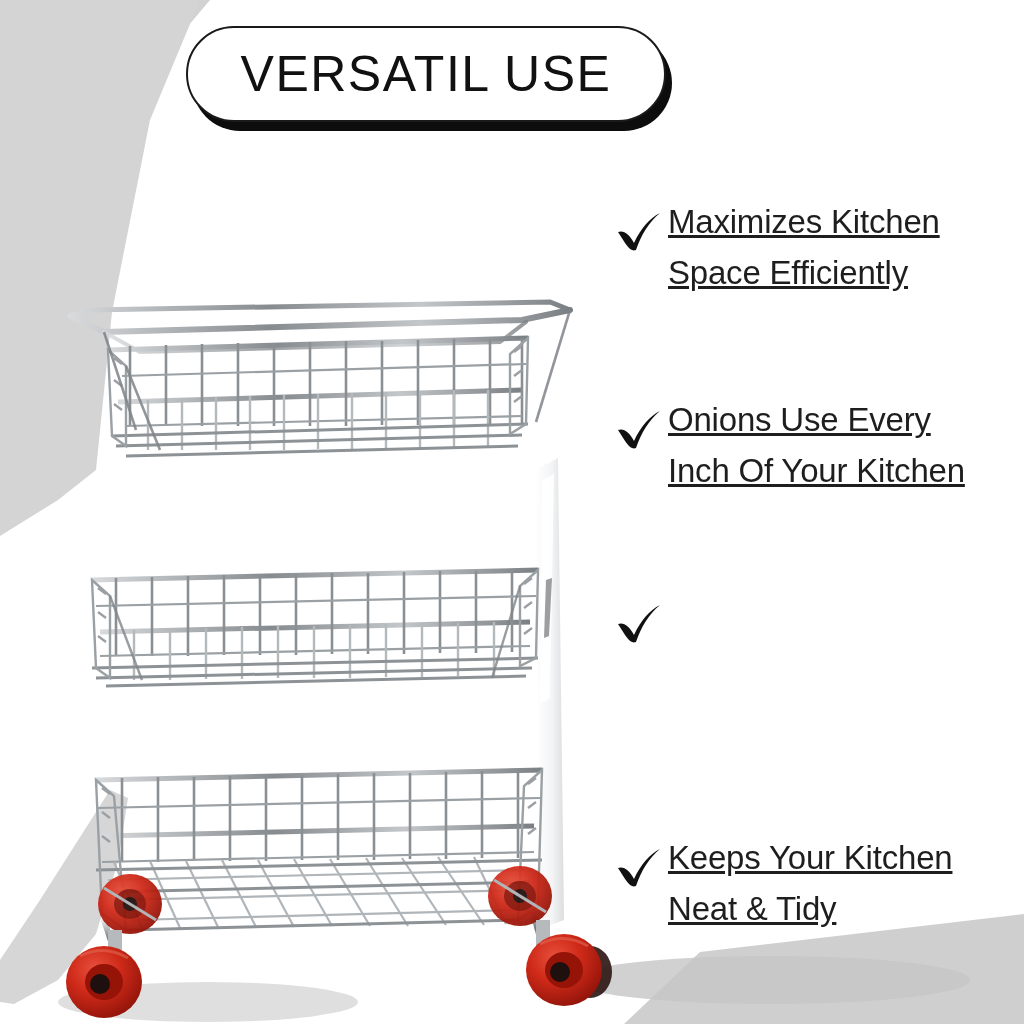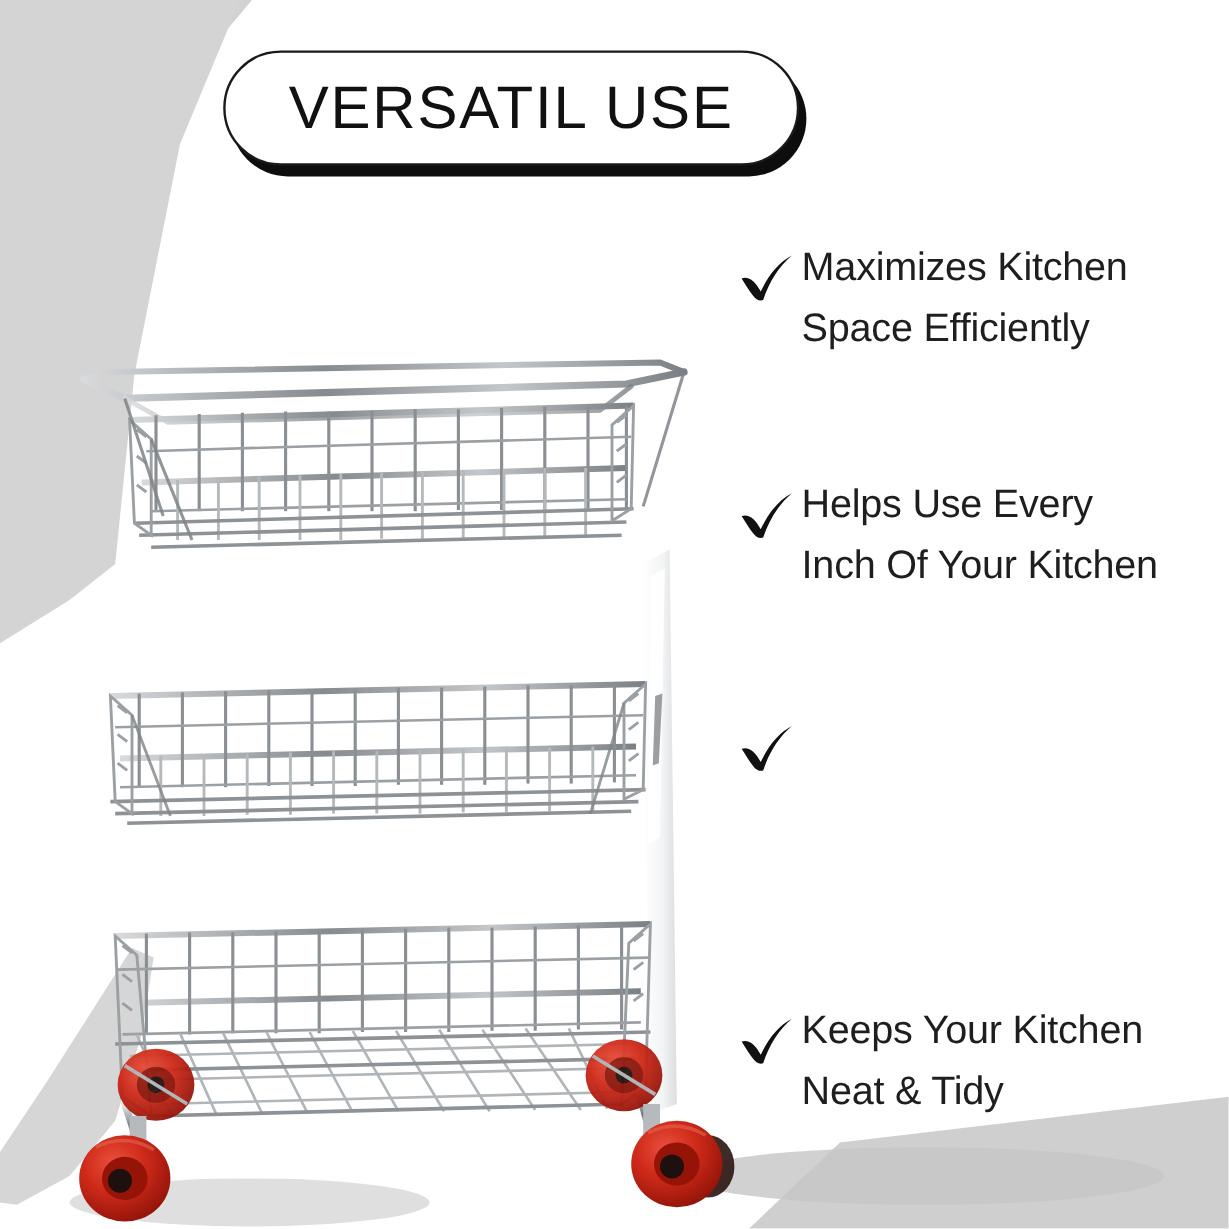--- a/index.html
+++ b/index.html
@@ -22,21 +22,21 @@
     inset: 0;
     width: 1024px;
     height: 1024px;
     pointer-events: none;
   }
 
   
   .title-wrap {
     position: absolute;
     left: 186px;
-    top: 42px;
+    top: 26px;
     width: 480px;
     height: 96px;
   }
   .title-shadow {
     position: absolute;
     left: 6px;
     top: 9px;
     width: 100%;
     height: 100%;
     background: #0d0d0d;
@@ -93,20 +93,21 @@
   }
   .feature-text {
     font-family: "Liberation Sans", sans-serif;
     font-size: 33px;
     font-weight: 300;
     line-height: 1.55;
     color: #1e1e1e;
     letter-spacing: -0.2px;
     margin-left: 6px;
     white-space: pre-line;
+    text-decoration: underline;
   }
 
   
   .product {
     position: absolute;
     left: 30px;
     top: 280px;
     width: 600px;
     height: 744px;
   }
@@ -393,21 +394,21 @@
         <path d="M2,22 C8,20 13,24 18,33 C25,18 34,8 44,3 C33,12 25,25 20,40 C14,42 11,36 2,22 Z" fill="#111111"></path>
       </svg>
       <div class="feature-text">Maximizes Kitchen
 Space Efficiently</div>
     </div>
 
     <div class="feature feature-1">
       <svg class="check-icon" viewBox="0 0 46 44">
         <path d="M2,22 C8,20 13,24 18,33 C25,18 34,8 44,3 C33,12 25,25 20,40 C14,42 11,36 2,22 Z" fill="#111111"></path>
       </svg>
-      <div class="feature-text">Helps Use Every
+      <div class="feature-text">Onions Use Every
 Inch Of Your Kitchen</div>
     </div>
 
     <div class="feature feature-2">
       <svg class="check-icon" viewBox="0 0 46 44">
         <path d="M2,22 C8,20 13,24 18,33 C25,18 34,8 44,3 C33,12 25,25 20,40 C14,42 11,36 2,22 Z" fill="#111111"></path>
       </svg>
     </div>
 
     <div class="feature feature-3">

